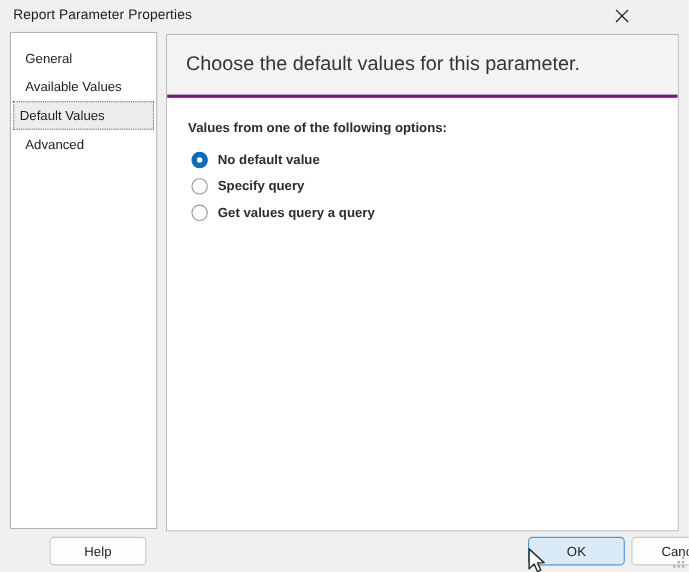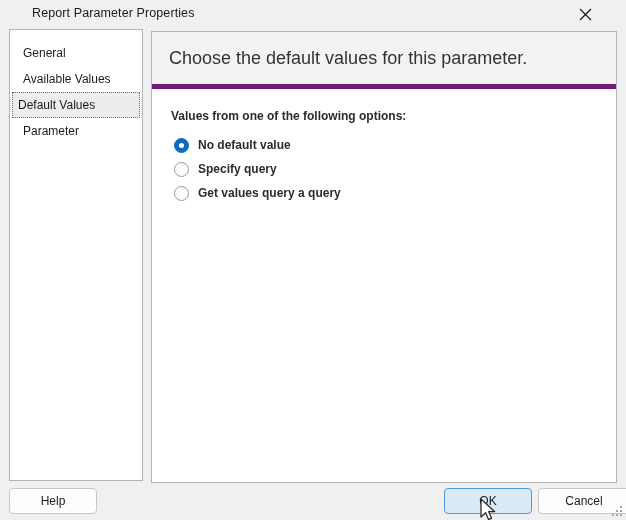--- a/index.html
+++ b/index.html
@@ -21,21 +21,20 @@
     height: 520px;
     background: #f0f0f0;
   }
 
   
   #titlebar {
     position: absolute;
     left: 0; top: 0;
     width: 588px; height: 28px;
     background: #f0f0f0;
-    margin-left: 20px;
   }
   #title-text {
     position: absolute;
     left: 12px; top: 6px;
     font-size: 12.5px;
     color: #1b1b1b;
     letter-spacing: 0.1px;
     white-space: nowrap;
   }
   #close-button {
@@ -81,21 +80,21 @@
     position: absolute;
     left: 151px; top: 31px;
     width: 466px; height: 452px;
     background: #ffffff;
     border: 1px solid #b4b4b4;
   }
   #content-header {
     position: relative;
     height: 57px;
     background: #f3f3f3;
-    border-bottom: 5px solid #701a75;
+    border-bottom: 3px solid #701a75;
   }
   #content-heading {
     position: absolute;
     left: 17px; top: 16px;
     font-size: 18px;
     font-weight: 400;
     color: #33333a;
     white-space: nowrap;
   }
   #content-body {
@@ -159,20 +158,21 @@
     border: 1px solid #c8c8c8;
     border-radius: 4px;
     font-family: "Liberation Sans", sans-serif;
     font-size: 12px;
     color: #1b1b1b;
     display: flex;
     align-items: center;
     justify-content: center;
     cursor: default;
     white-space: nowrap;
+    margin-left: 36px;
   }
   #help-button  { left: 9px;   top: 488px; width: 88px; }
   #ok-button    { left: 444px; top: 488px; width: 88px;
                   background: #dbeaf7; border: 1.4px solid #4a9ae0; }
   #cancel-button{ left: 538px; top: 488px; width: 92px; }
 
   
   #resize-grip {
     position: absolute;
     right: 2px; bottom: 2px;
@@ -207,21 +207,21 @@
       <div class="nav-item">
         <span>General</span>
       </div>
       <div class="nav-item">
         <span>Available Values</span>
       </div>
       <div class="nav-item selected">
         <span>Default Values</span>
       </div>
       <div class="nav-item">
-        <span>Parameter</span>
+        <span>Advanced</span>
       </div>
     </div>
   </div>
 
   <div id="content">
     <div id="content-header">
       <div id="content-heading">Choose the default values for this parameter.</div>
     </div>
     <div id="content-body">
       <div id="options-label">Values from one of the following options:</div>

